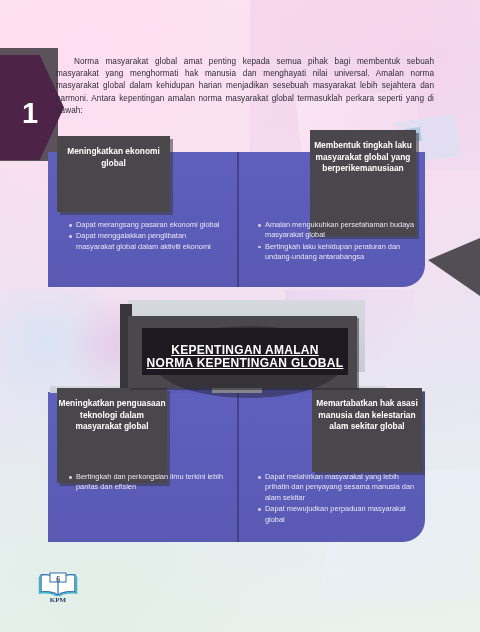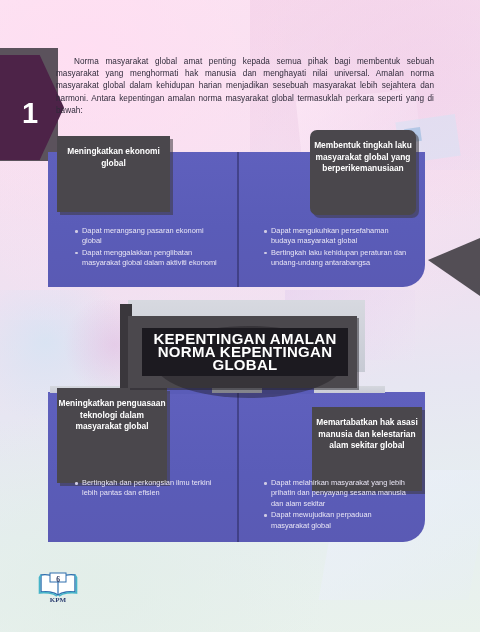--- a/index.html
+++ b/index.html
@@ -74,48 +74,48 @@
   .strip{position:absolute;left:50px;top:386px;width:335px;height:7px;
       background:linear-gradient(180deg,#d5d7de,#c9ccd6);}
 
   
   .card{position:absolute;background:#4a474c;color:#ffffff;
       font-size:8.4px;font-weight:700;line-height:11.6px;
       display:flex;align-items:flex-start;justify-content:center;
       box-shadow:3px 3px 0 rgba(60,56,62,.55);}
   .card .inner{padding-top:10px;text-align:center;width:100%;}
   .card-tl{left:57px;top:136px;width:113px;height:76px;}
-  .card-tr{left:310px;top:130px;width:106px;height:85px;border-radius:7px;}
+  .card-tr{left:310px;top:130px;width:106px;height:106px;}
   .card-bl{left:57px;top:388px;width:110px;height:95px;}
-  .card-br{left:312px;top:407px;width:110px;height:84px;}
+  .card-br{left:312px;top:388px;width:110px;height:84px;}
 
   
   .bullets{position:absolute;color:#e9e6f5;font-size:7.4px;line-height:10.4px;}
-  .bullets ul{margin:12px;padding:0;list-style:none;}
+  .bullets ul{margin:6px;padding:0;list-style:none;}
   .bullets li{position:relative;padding-left:8px;margin-bottom:1px;}
   .bullets li:before{content:"";position:absolute;left:1px;top:4px;
       width:2.6px;height:2.6px;border-radius:50%;background:#cfcbe4;}
   .bl-tl{left:62px;top:214px;width:168px;}
   .bl-tr{left:251px;top:214px;width:172px;}
   .bl-bl{left:62px;top:466px;width:168px;}
   .bl-br{left:251px;top:466px;width:172px;}
 
   
   .center-wrap{position:absolute;left:120px;top:300px;width:245px;height:88px;}
   .center-back{position:absolute;left:8px;top:0;width:237px;height:72px;
       background:linear-gradient(180deg,#d7d9e0,#c7cad4);}
   .center-side{position:absolute;left:0;top:4px;width:12px;height:84px;background:#3a373c;}
   .center-dark{position:absolute;left:8px;top:16px;width:229px;height:72px;background:#4b484d;
       box-shadow:2px 2px 0 rgba(40,38,44,.5);}
   .center-ellipse{position:absolute;left:26px;top:10px;width:190px;height:72px;border-radius:50%;
       background:rgba(25,23,28,.40);}
   .center-label{position:absolute;left:22px;top:28px;width:202px;
       background:#1c1a20;color:#ffffff;text-align:center;
-      font-size:15px;font-weight:700;line-height:13px;letter-spacing:.3px;
-      padding:4px 2px 5px;}
+      font-size:12px;font-weight:700;line-height:13px;letter-spacing:.3px;
+      padding:16px 2px 5px;text-decoration:underline;}
 
   
   .tab{position:absolute;background:#5a5cb8;}
   .tab-l{left:160px;top:388px;width:52px;height:6px;}
   .tab-r{left:262px;top:388px;width:52px;height:6px;}
 
   
   .footer{position:absolute;left:36px;top:572px;width:44px;height:36px;}
   .footer .kpm{position:absolute;left:0;top:24px;width:44px;text-align:center;
       font-family:"Liberation Serif", serif;font-size:7px;font-weight:700;color:#2c3e70;}
@@ -170,21 +170,21 @@
   </div>
 
   <div class="bullets bl-tl">
     <ul>
       <li>Dapat merangsang pasaran ekonomi global</li>
       <li>Dapat menggalakkan penglibatan masyarakat global dalam aktiviti ekonomi</li>
     </ul>
   </div>
   <div class="bullets bl-tr">
     <ul>
-      <li>Dapat mengukuhkan persefahaman budaya masyarakat global</li>
+      <li>Amalan mengukuhkan persefahaman budaya masyarakat global</li>
       <li>Bertingkah laku kehidupan peraturan dan undang-undang antarabangsa</li>
     </ul>
   </div>
   <div class="bullets bl-bl">
     <ul>
       <li>Bertingkah dan perkongsian ilmu terkini lebih pantas dan efisien</li>
     </ul>
   </div>
   <div class="bullets bl-br">
     <ul>

